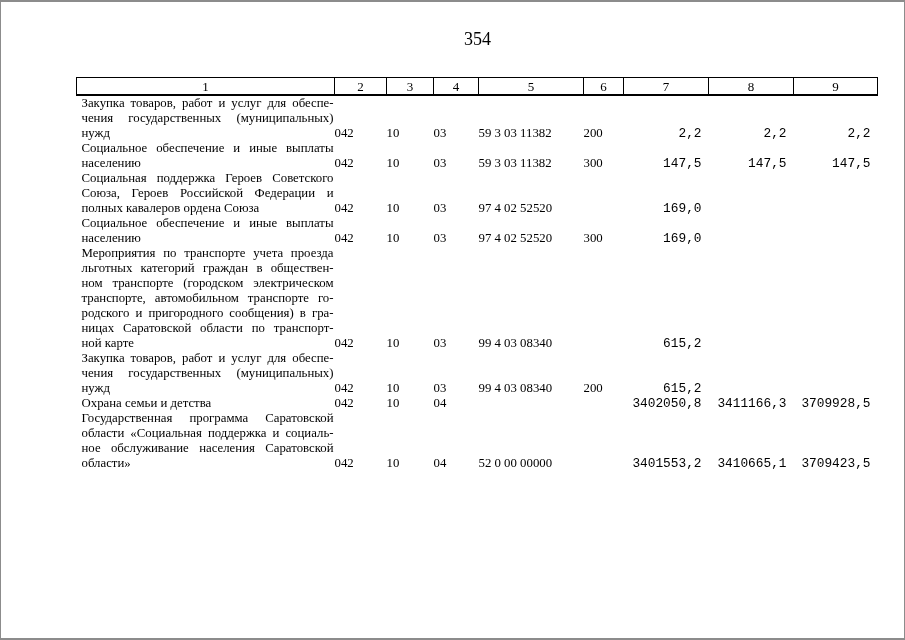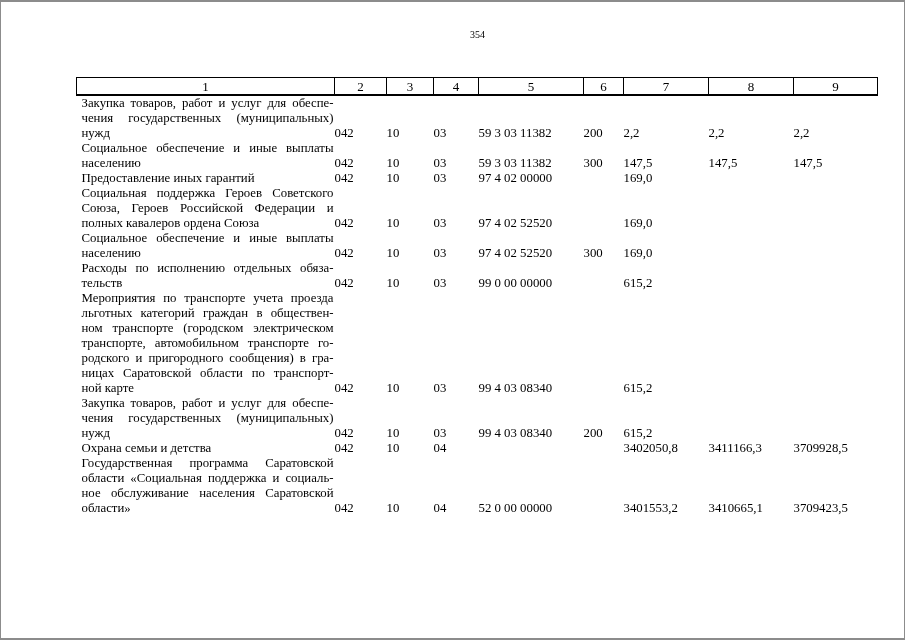--- a/index.html
+++ b/index.html
@@ -12,21 +12,21 @@
     border-bottom-width: 2px;
     font-family: "Liberation Serif", serif;
     color: #000;
     overflow: hidden;
   }
   .page { position: relative; width: 100%; height: 100%; }
   .page-number {
     position: absolute;
     top: 27px; left: 76px; width: 801px;
     text-align: center;
-    font-size: 10px;
+    font-size: 18px;
   }
   table.budget-table {
     position: absolute;
     top: 75px; left: 75px;
     width: 802px;
     border-collapse: collapse;
     table-layout: fixed;
     font-size: 12.8px;
     line-height: 15px;
   }
@@ -40,21 +40,21 @@
     height: 16px;
     padding: 0;
   }
   tbody td {
     padding: 0;
     vertical-align: bottom;
     border: none;
   }
   td.c1 { text-align: left; padding-left: 5px; padding-right: 1px; }
   td.c2, td.c3, td.c4, td.c5, td.c6 { text-align: left; white-space: nowrap; }
-  td.c7, td.c8, td.c9 { padding-right: 7px; white-space: nowrap; }
+  td.c7, td.c8, td.c9 { text-align: right; padding-right: 7px; white-space: nowrap; font-family: Liberation Mono, monospace; }
   .jline {
     text-align: justify;
     text-align-last: justify;
     white-space: normal;
   }
   .lline { text-align: left; }
 </style>
 </head>
 <body>
 
@@ -111,33 +111,20 @@
           <td class="c3">10</td>
           <td class="c4">03</td>
           <td class="c5">59 3 03 11382</td>
           <td class="c6">300</td>
           <td class="c7">147,5</td>
           <td class="c8">147,5</td>
           <td class="c9">147,5</td>
         </tr>
         <tr>
           <td class="c1">
-            <div class="lline">Предоставление иных гарантий</div>
-          </td>
-          <td class="c2">042</td>
-          <td class="c3">10</td>
-          <td class="c4">03</td>
-          <td class="c5">97 4 02 00000</td>
-          <td class="c6"></td>
-          <td class="c7">169,0</td>
-          <td class="c8"></td>
-          <td class="c9"></td>
-        </tr>
-        <tr>
-          <td class="c1">
             <div class="jline">Социальная поддержка Героев Советского</div>
             <div class="jline">Союза, Героев Российской Федерации и</div>
             <div class="lline">полных кавалеров ордена Союза</div>
           </td>
           <td class="c2">042</td>
           <td class="c3">10</td>
           <td class="c4">03</td>
           <td class="c5">97 4 02 52520</td>
           <td class="c6"></td>
           <td class="c7">169,0</td>
@@ -148,34 +135,20 @@
           <td class="c1">
             <div class="jline">Социальное обеспечение и иные выплаты</div>
             <div class="lline">населению</div>
           </td>
           <td class="c2">042</td>
           <td class="c3">10</td>
           <td class="c4">03</td>
           <td class="c5">97 4 02 52520</td>
           <td class="c6">300</td>
           <td class="c7">169,0</td>
-          <td class="c8"></td>
-          <td class="c9"></td>
-        </tr>
-        <tr>
-          <td class="c1">
-            <div class="jline">Расходы по исполнению отдельных обяза-</div>
-            <div class="lline">тельств</div>
-          </td>
-          <td class="c2">042</td>
-          <td class="c3">10</td>
-          <td class="c4">03</td>
-          <td class="c5">99 0 00 00000</td>
-          <td class="c6"></td>
-          <td class="c7">615,2</td>
           <td class="c8"></td>
           <td class="c9"></td>
         </tr>
         <tr>
           <td class="c1">
             <div class="jline">Мероприятия по транспорте учета проезда</div>
             <div class="jline">льготных категорий граждан в обществен-</div>
             <div class="jline">ном транспорте (городском электрическом</div>
             <div class="jline">транспорте, автомобильном транспорте го-</div>
             <div class="jline">родского и пригородного сообщения) в гра-</div>

